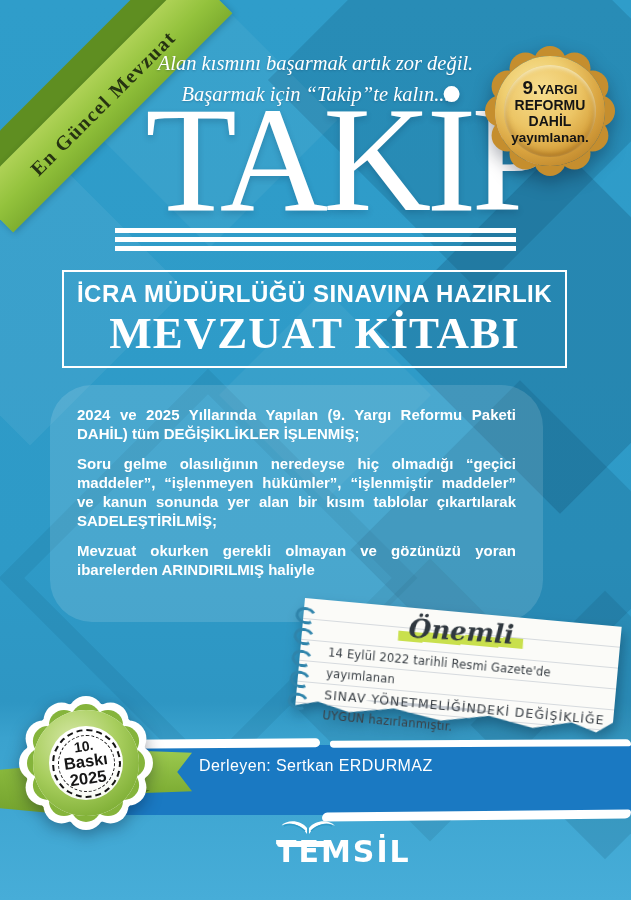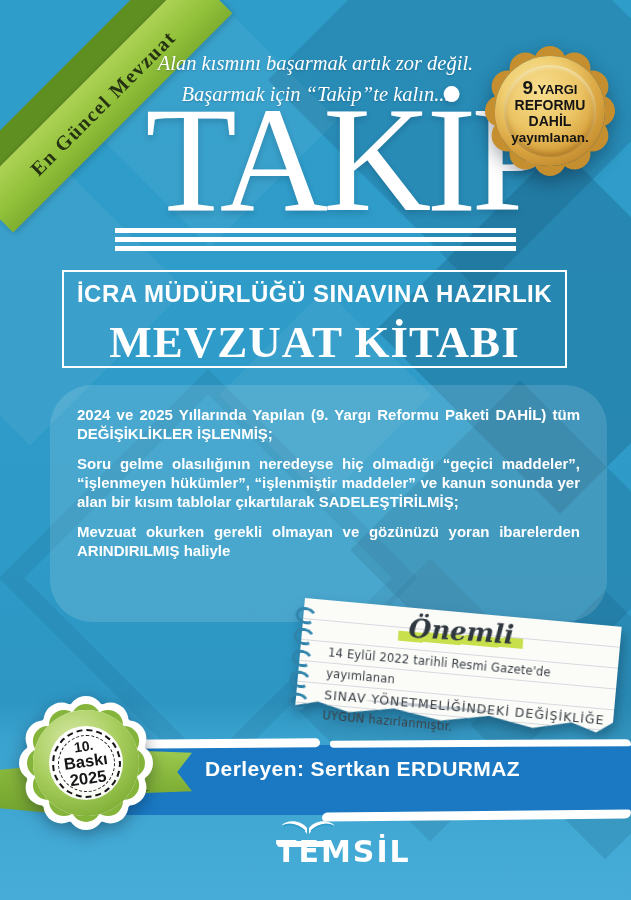--- a/index.html
+++ b/index.html
@@ -38,23 +38,23 @@
   .seal-text .l4{font-size:13.5px;}
   
   .title{position:absolute;left:0;top:84px;width:100%;text-align:center;
     font-family:"Liberation Serif",serif;font-weight:normal;font-size:150px;line-height:150px;
     letter-spacing:-5px;color:#ffffff;text-shadow:0 3px 6px rgba(0,30,60,.2);padding-left:32px;}
   .rules{position:absolute;left:115px;top:228px;width:401px;}
   .rules i{display:block;height:5px;background:#fff;margin-bottom:4px;}
   
   .subbox{position:absolute;left:62px;top:270px;width:501px;height:94px;border:2.5px solid #ffffff;text-align:center;color:#fff;}
   .sub-top{margin-top:8px;font-size:24px;font-weight:700;letter-spacing:0.5px;}
-  .sub-main{margin-top:10px;font-family:"Liberation Serif",serif;font-size:45px;font-weight:bold;letter-spacing:1px;line-height:48px;}
-  
-  .panel{position:absolute;left:50px;top:385px;width:557px;height:237px;border-radius:42px;
+  .sub-main{margin-top:1px;font-family:"Liberation Serif",serif;font-size:45px;font-weight:bold;letter-spacing:1px;line-height:48px;}
+  
+  .panel{position:absolute;left:50px;top:385px;width:493px;height:237px;border-radius:42px;
     background:rgba(255,255,255,0.13);box-sizing:border-box;padding:20px 27px 0 27px;}
   .panel p{margin:0 0 11px 0;color:#fff;font-size:15px;line-height:19px;font-weight:700;text-align:justify;}
   
   .note{position:absolute;left:305px;top:598px;width:318px;height:112px;transform:rotate(5.2deg);transform-origin:0 0;
     filter:drop-shadow(3px 6px 6px rgba(0,20,40,.3));}
   .note-paper{position:absolute;inset:0;background:
       repeating-linear-gradient(180deg,rgba(0,0,0,0) 0 20px,#d6dade 20px 21px),#FBFBF8;
     clip-path:polygon(0 0,100% 0,100% 86%,95% 96%,87% 89%,75% 97%,61% 90%,46% 98%,31% 91%,17% 98%,7% 91%,0 96%);}
   .note-fold{position:absolute;left:70px;bottom:14px;width:130px;height:3px;background:#c7ccd3;border-radius:50%;}
   .note-coil{position:absolute;left:-8px;top:4px;}
@@ -66,21 +66,21 @@
     padding:0 10px;display:inline-block;transform:rotate(-1.5deg);}
   .note-lines{position:absolute;left:28px;top:42px;width:282px;color:#3a4046;
     font-family:"DejaVu Sans",sans-serif;font-size:11.5px;line-height:21px;letter-spacing:0.2px;font-weight:500;}
   .note-lines .caps{font-size:12.5px;letter-spacing:1px;}
   
   .bar{position:absolute;left:112px;top:745px;width:519px;height:70px;background:#1A79C2;}
   .brush{position:absolute;background:#fff;border-radius:6px;}
   .brush.b1{left:114px;top:739px;width:206px;height:9px;transform:rotate(-0.5deg);}
   .brush.b2{left:330px;top:740px;width:301px;height:7px;transform:rotate(-0.3deg);border-radius:4px 8px 3px 6px;}
   .brush.b3{left:322px;top:811px;width:309px;height:9px;transform:rotate(-0.6deg);border-radius:7px 4px 8px 5px;}
-  .author{position:absolute;left:205px;top:757px;color:#fff;font-size:21px;letter-spacing:0.4px;font-weight:700;}
+  .author{position:absolute;left:199px;top:757px;color:#fff;font-size:16px;letter-spacing:0.4px;font-weight:400;}
   
   .wing-r{position:absolute;left:118px;top:750px;width:74px;height:44px;
     background:linear-gradient(180deg,#9CC94F,#7CAC33);clip-path:polygon(0 0,100% 6%,80% 50%,100% 94%,0 100%);}
   .wing-r-fold{position:absolute;left:118px;top:790px;width:32px;height:16px;background:#597F1F;clip-path:polygon(0 0,100% 0,0 100%);}
   .wing-l{position:absolute;left:-2px;top:764px;width:64px;height:50px;
     background:linear-gradient(180deg,#8BBA3E,#74A32E);clip-path:polygon(0 12%,100% 0,100% 100%,0 88%);}
   .wing-l-fold{position:absolute;left:44px;top:800px;width:22px;height:14px;background:#597F1F;clip-path:polygon(0 0,100% 0,100% 100%);}
   .badge-glow{position:absolute;left:25px;top:702px;width:122px;height:122px;border-radius:50%;background:#fff;
     filter:drop-shadow(0 5px 8px rgba(0,10,30,.35));
     box-shadow:49px 0 0 -43px #fff,42.4px 24.5px 0 -43px #fff,24.5px 42.4px 0 -43px #fff,0 49px 0 -43px #fff,

